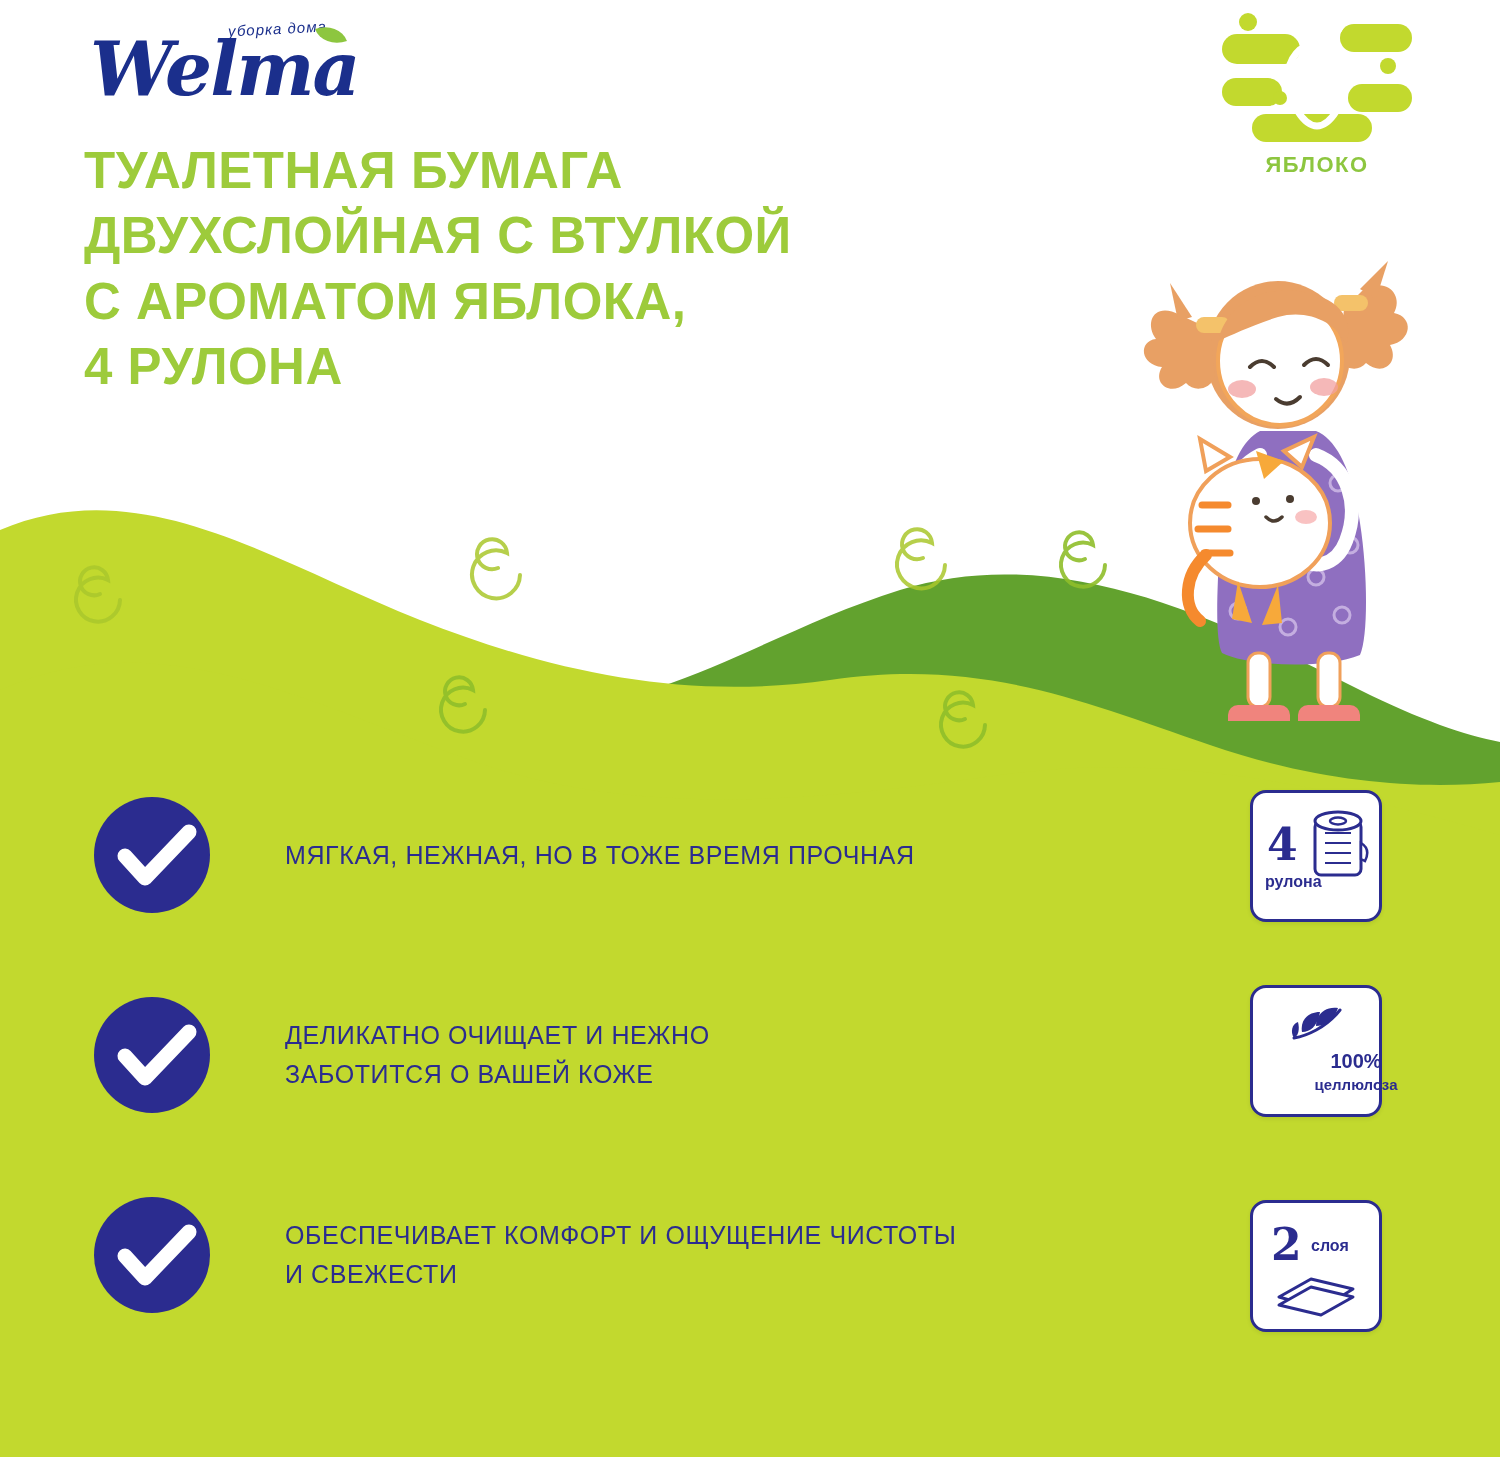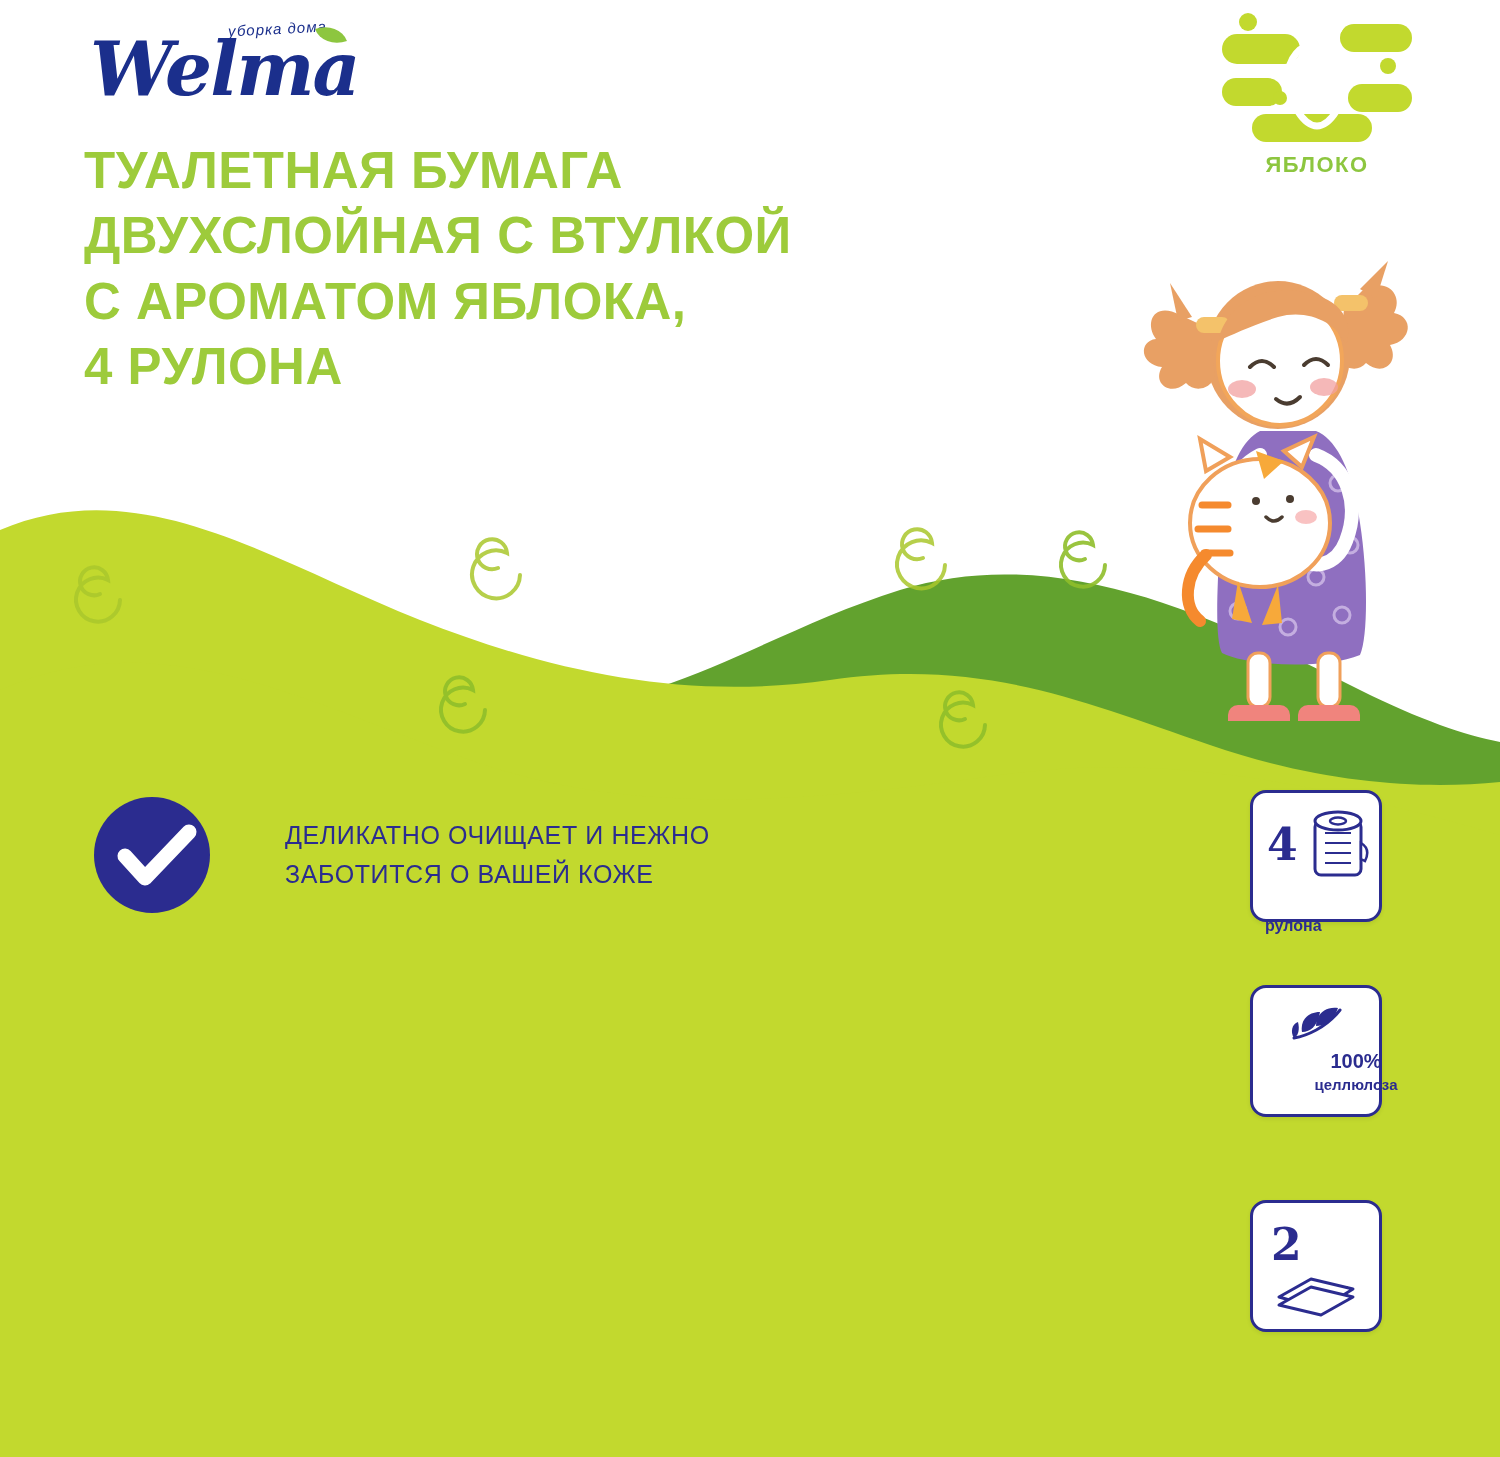--- a/index.html
+++ b/index.html
@@ -167,21 +167,20 @@
     font-size: 44px;
     font-weight: bold;
     color: #2b2c8f;
     font-family: "DejaVu Serif", serif;
   }
   .box-cap {
     position: absolute;
     font-size: 16px;
     font-weight: bold;
     color: #2b2c8f;
-    margin-top: 44px;
   }
   .box-cap2 {
     position: absolute;
     font-size: 15px;
     font-weight: bold;
     color: #2b2c8f;
     text-align: center;
     width: 100%;
     left: 0;
     padding-left: 40px;
@@ -317,34 +316,57 @@
 
     <rect x="138" y="398" width="22" height="54" rx="10" fill="#ffffff" stroke="#f0a05a" stroke-width="3"></rect>
     <rect x="208" y="398" width="22" height="54" rx="10" fill="#ffffff" stroke="#f0a05a" stroke-width="3"></rect>
 
     <path d="M128,450 h42 a10,10 0 0,1 10,10 v6 h-62 v-6 a10,10 0 0,1 10,-10 z" fill="#f0847d"></path>
     <path d="M198,450 h42 a10,10 0 0,1 10,10 v6 h-62 v-6 a10,10 0 0,1 10,-10 z" fill="#f0847d"></path>
   </svg>
 
   <div class="features">
 
-
     <div class="feature">
       <div class="check-badge">
         <svg width="135" height="135" viewBox="0 0 135 135">
           <circle cx="67" cy="67" r="58" fill="#2b2c8f"></circle>
           <path d="M40,68 L60,90 L104,44" fill="none" stroke="#ffffff" stroke-width="15" stroke-linecap="round" stroke-linejoin="round"></path>
         </svg>
       </div>
       <div class="feature-text">
+        <div>МЯГКАЯ, НЕЖНАЯ, НО В ТОЖЕ ВРЕМЯ ПРОЧНАЯ</div>
+      </div>
+    </div>
+
+    <div class="feature">
+      <div class="check-badge">
+        <svg width="135" height="135" viewBox="0 0 135 135">
+          <circle cx="67" cy="67" r="58" fill="#2b2c8f"></circle>
+          <path d="M40,68 L60,90 L104,44" fill="none" stroke="#ffffff" stroke-width="15" stroke-linecap="round" stroke-linejoin="round"></path>
+        </svg>
+      </div>
+      <div class="feature-text">
         <div>ДЕЛИКАТНО ОЧИЩАЕТ И НЕЖНО</div>
         <div>ЗАБОТИТСЯ О ВАШЕЙ КОЖЕ</div>
       </div>
     </div>
 
+    <div class="feature">
+      <div class="check-badge">
+        <svg width="135" height="135" viewBox="0 0 135 135">
+          <circle cx="67" cy="67" r="58" fill="#2b2c8f"></circle>
+          <path d="M40,68 L60,90 L104,44" fill="none" stroke="#ffffff" stroke-width="15" stroke-linecap="round" stroke-linejoin="round"></path>
+        </svg>
+      </div>
+      <div class="feature-text">
+        <div>ОБЕСПЕЧИВАЕТ КОМФОРТ И ОЩУЩЕНИЕ ЧИСТОТЫ</div>
+        <div>И СВЕЖЕСТИ</div>
+      </div>
+    </div>
 
   </div>
 
   <div class="icon-box box-rolls">
     <div class="box-num" style="left:14px; top:26px;">4</div>
     <div class="box-cap" style="left:12px; top:80px;">рулона</div>
     <svg style="position:absolute; right:8px; top:16px;" width="66" height="74" viewBox="0 0 66 74">
       <rect x="10" y="12" width="46" height="54" rx="6" fill="#ffffff" stroke="#2b2c8f" stroke-width="3"></rect>
       <ellipse cx="33" cy="12" rx="23" ry="9" fill="#ffffff" stroke="#2b2c8f" stroke-width="3"></ellipse>
       <ellipse cx="33" cy="12" rx="8" ry="3.5" fill="#ffffff" stroke="#2b2c8f" stroke-width="2.5"></ellipse>

